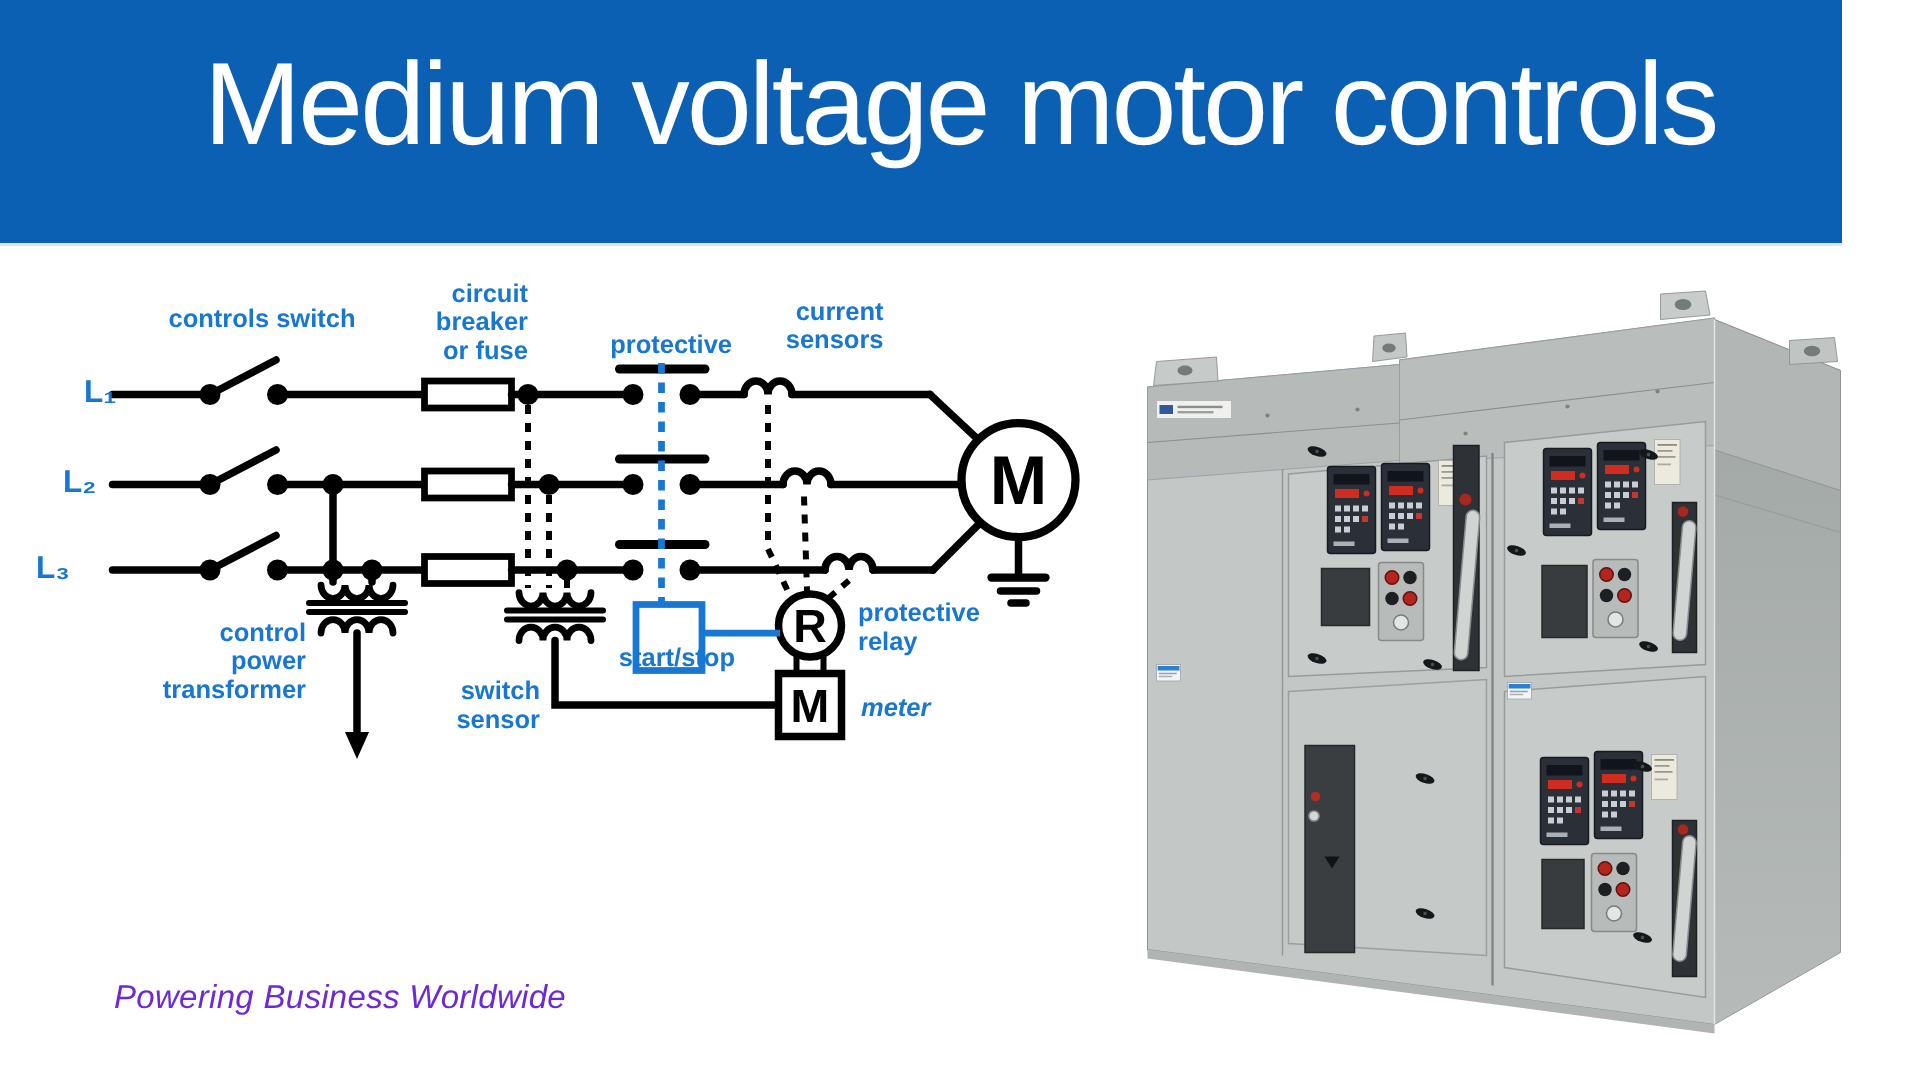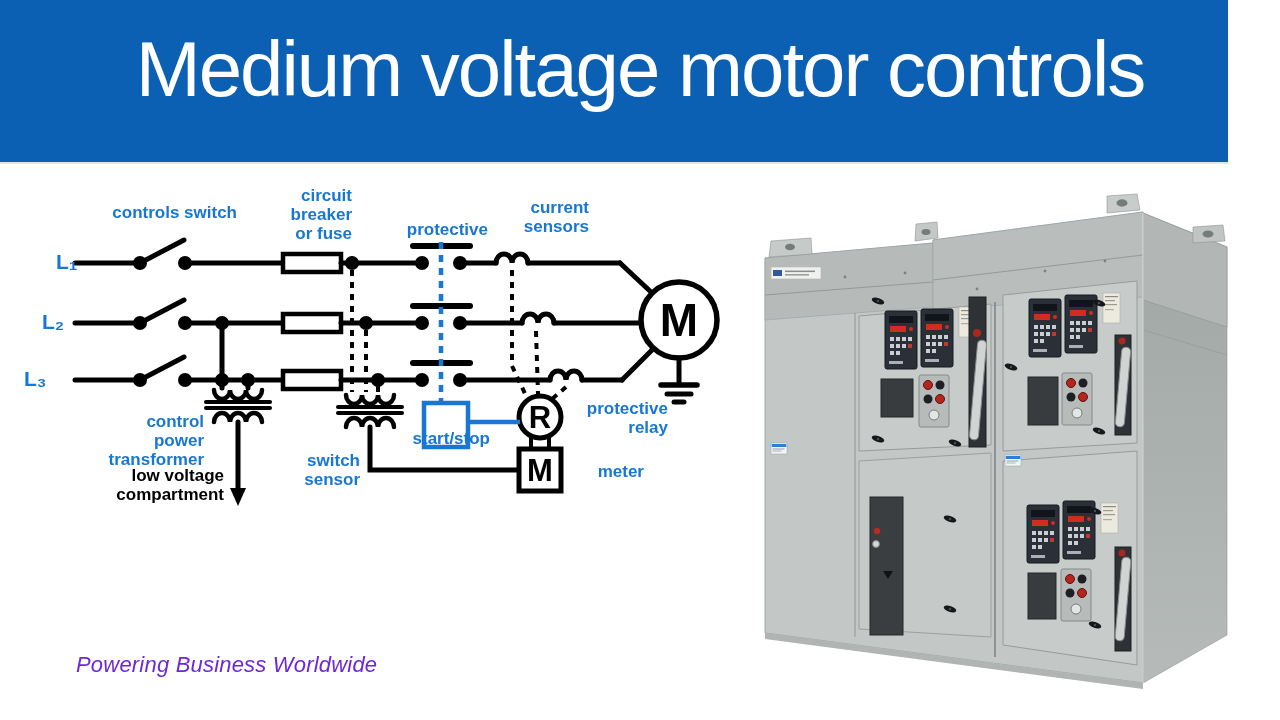--- a/index.html
+++ b/index.html
@@ -4,21 +4,21 @@
 <style>
   html,body{margin:0;padding:0;background:#fff;}
   .stage{position:relative;width:1280px;height:720px;background:#ffffff;overflow:hidden;
          font-family:"Liberation Sans","DejaVu Sans",sans-serif;}
   
   .banner{position:absolute;left:0;top:0;width:1228px;height:162px;background:#0b60b3;
           border-bottom:2px solid #dfe5ea;}
   .banner-title{position:absolute;left:0;top:24px;width:1280px;text-align:center;
           color:#ffffff;font-size:78px;font-weight:400;letter-spacing:-2px;white-space:nowrap;}
   
-  .dlabel{position:absolute;font-weight:bold;font-size:17px;color:#1777d3;line-height:1.13;text-align:right;}
+  .dlabel{position:absolute;font-weight:bold;font-size:17px;color:#1777d3;line-height:1.13;}
   .dlabel.c{text-align:right}
   .dlabel.r{text-align:right}
   .dlabel.blk{color:#000000}
   .phase{position:absolute;font-weight:bold;font-size:21px;color:#1777d3;}
   
   .logo-wrap{position:absolute;left:28px;top:574px;width:340px;height:84px;}
   .tagline{position:absolute;left:76px;top:652px;font-style:italic;font-size:22px;color:#6d28d9;
            letter-spacing:0.2px;}
   svg{display:block}
 </style>
@@ -144,25 +144,24 @@
 
   <div class="phase" style="left:56px;top:250px;">L₁</div>
   <div class="phase" style="left:42px;top:310px;">L₂</div>
   <div class="phase" style="left:24px;top:367px;">L₃</div>
 
   <div class="dlabel c" style="left:103px;top:203px;width:134px;">controls switch</div>
   <div class="dlabel c" style="left:272px;top:186px;width:80px;">circuit breaker or fuse</div>
   <div class="dlabel c" style="left:398px;top:220px;width:90px;">protective</div>
   <div class="dlabel c" style="left:513px;top:198px;width:76px;">current sensors</div>
   <div class="dlabel r" style="left:98px;top:412px;width:106px;">control power transformer</div>
-  <div class="dlabel r blk" style="left:76px;top:466px;width:148px;">low voltage compartment</div>
   <div class="dlabel c" style="left:280px;top:451px;width:80px;">switch sensor</div>
   <div class="dlabel c" style="left:398px;top:429px;width:92px;">start/stop</div>
   <div class="dlabel" style="left:572px;top:399px;width:96px;">protective relay</div>
-  <div class="dlabel" style="left:574px;top:462px;width:70px;">meter</div>
+  <div class="dlabel" style="left:574px;top:462px;width:70px;font-style:italic;">meter</div>
 
   <svg style="position:absolute;left:745px;top:185px;" width="495" height="520" viewBox="0 0 495 520">
     <defs>
       <linearGradient id="gradSide" x1="0" y1="0" x2="0" y2="1">
         <stop offset="0" stop-color="#a0a6a4"></stop>
           <stop offset="1" stop-color="#b6bbb9"></stop>
       </linearGradient>
       <g id="relayP">
         <rect x="0" y="0" width="32" height="58" rx="2" fill="#2a2f38" stroke="#171b21"></rect>
         <rect x="4" y="5" width="24" height="7" fill="#11141a"></rect>

